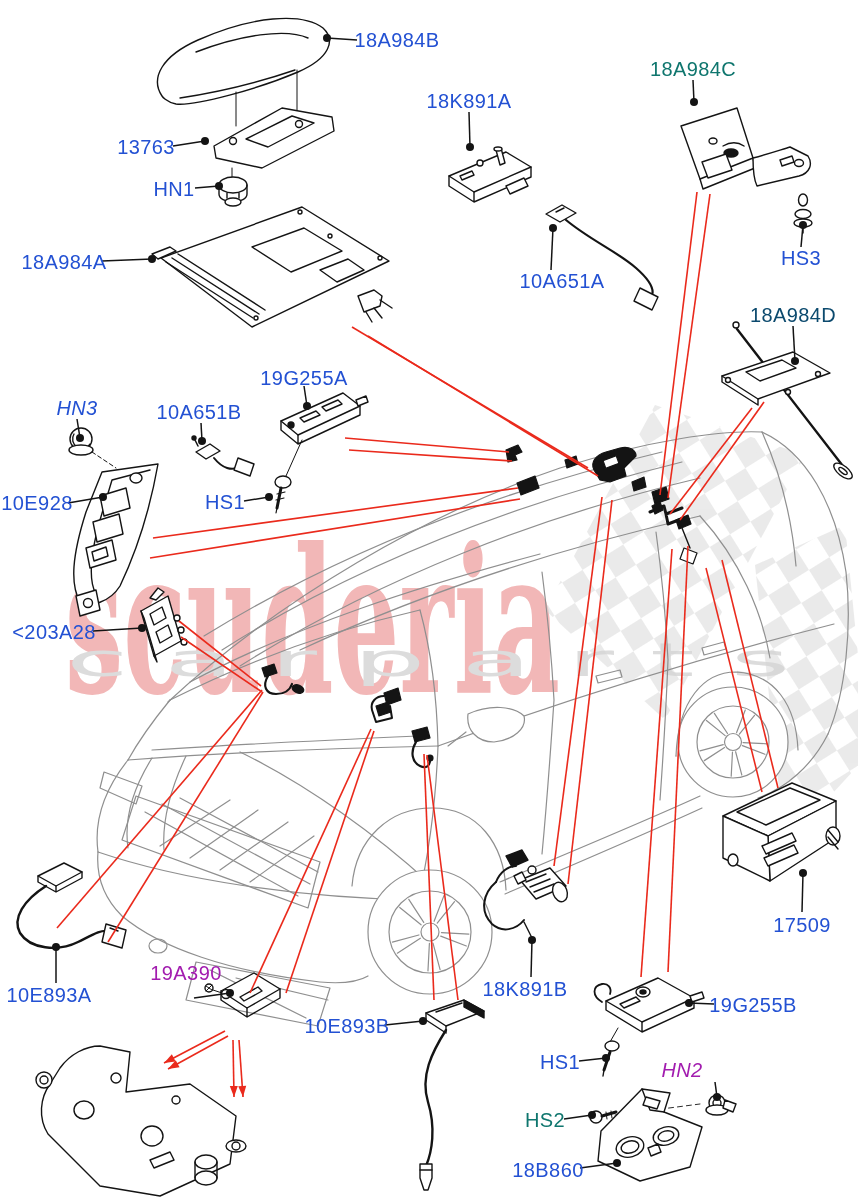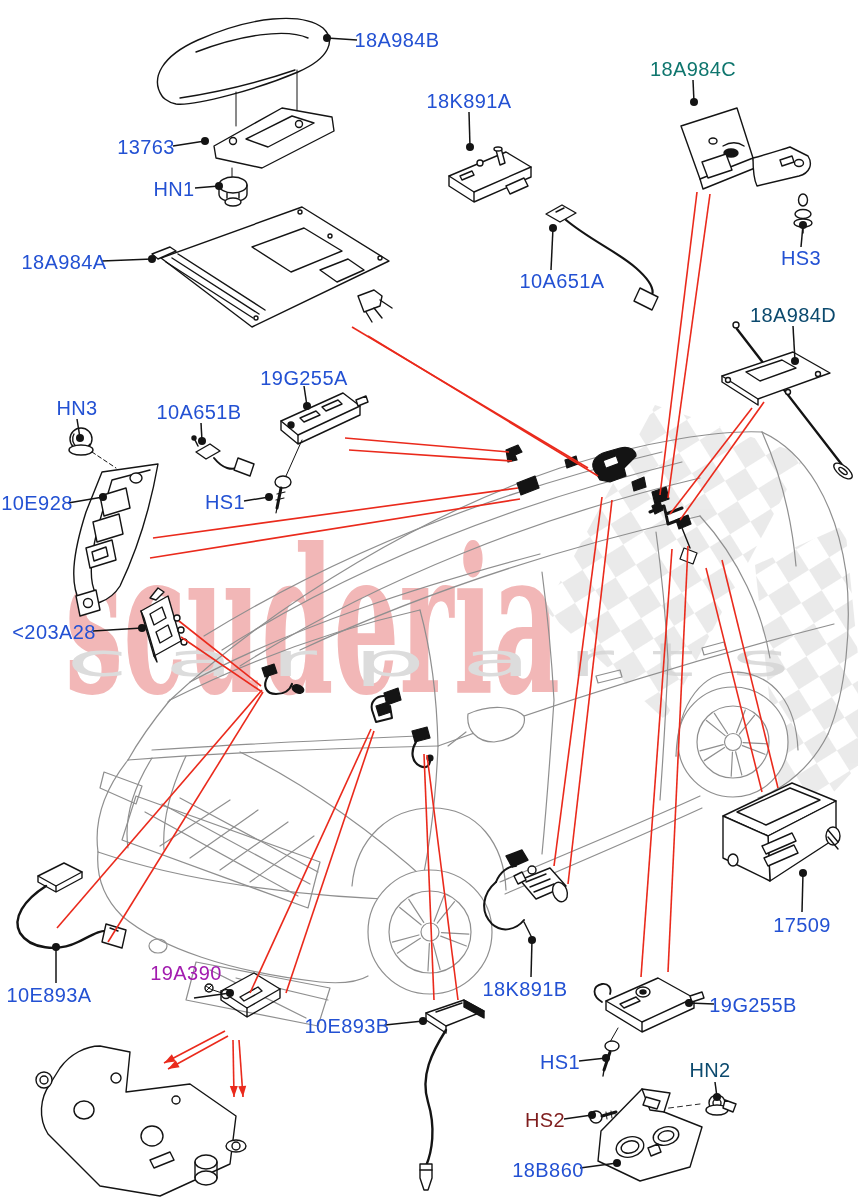--- a/index.html
+++ b/index.html
@@ -457,30 +457,30 @@
       <div class="part-label" style="left: 397px; top: 40px; color: rgb(35, 81, 211); text-align: center;">18A984B</div>
       <div class="part-label" style="left: 146px; top: 147px; color: rgb(35, 81, 211);">13763</div>
       <div class="part-label" style="left: 174px; top: 189px; color: rgb(35, 81, 211);">HN1</div>
       <div class="part-label" style="left: 64px; top: 262px; color: rgb(35, 81, 211);">18A984A</div>
       <div class="part-label" style="left: 469px; top: 101px; color: rgb(35, 81, 211);">18K891A</div>
       <div class="part-label" style="left: 551px; top: 281px; color: rgb(35, 81, 211); margin-left: 11px;">10A651A</div>
       <div class="part-label" style="left: 693px; top: 69px; color: #0f766e;">18A984C</div>
       <div class="part-label" style="left: 801px; top: 258px; color: rgb(35, 81, 211);">HS3</div>
       <div class="part-label" style="left: 793px; top: 315px; color: #0c4a6e;">18A984D</div>
       <div class="part-label" style="left: 304px; top: 378px; color: rgb(35, 81, 211);">19G255A</div>
-      <div class="part-label" style="left: 77px; top: 408px; color: rgb(35, 81, 211);">HN3</div>
+      <div class="part-label" style="left: 77px; top: 408px; color: rgb(35, 81, 211); font-style: italic;">HN3</div>
       <div class="part-label" style="left: 199px; top: 412px; color: rgb(35, 81, 211);">10A651B</div>
       <div class="part-label" style="left: 225px; top: 502px; color: rgb(35, 81, 211);">HS1</div>
       <div class="part-label" style="left: 37px; top: 503px; color: rgb(35, 81, 211);">10E928</div>
       <div class="part-label" style="left: 54px; top: 632px; color: rgb(35, 81, 211);">&lt;203A28</div>
       <div class="part-label" style="left: 49px; top: 995px; color: rgb(35, 81, 211);">10E893A</div>
       <div class="part-label" style="left: 162px; top: 973px; color: #a21caf; margin-left: 24px;">19A390</div>
       <div class="part-label" style="left: 347px; top: 1026px; color: rgb(35, 81, 211);">10E893B</div>
       <div class="part-label" style="left: 525px; top: 989px; color: rgb(35, 81, 211);">18K891B</div>
       <div class="part-label" style="left: 753px; top: 1005px; color: rgb(35, 81, 211);">19G255B</div>
       <div class="part-label" style="left: 560px; top: 1062px; color: rgb(35, 81, 211);">HS1</div>
-      <div class="part-label" style="left: 710px; top: 1070px; color: #0c4a6e;">HN2</div>
-      <div class="part-label" style="left: 545px; top: 1120px; color: #7f1d1d;">HS2</div>
+      <div class="part-label" style="left: 682px; top: 1070px; color: #a21caf; font-style: italic;">HN2</div>
+      <div class="part-label" style="left: 545px; top: 1120px; color: #0f766e;">HS2</div>
       <div class="part-label" style="left: 548px; top: 1170px; color: rgb(35, 81, 211);">18B860</div>
       <div class="part-label" style="left: 802px; top: 925px; color: rgb(35, 81, 211);">17509</div>
     </div>
 
 </div>
 
 </body></html>

